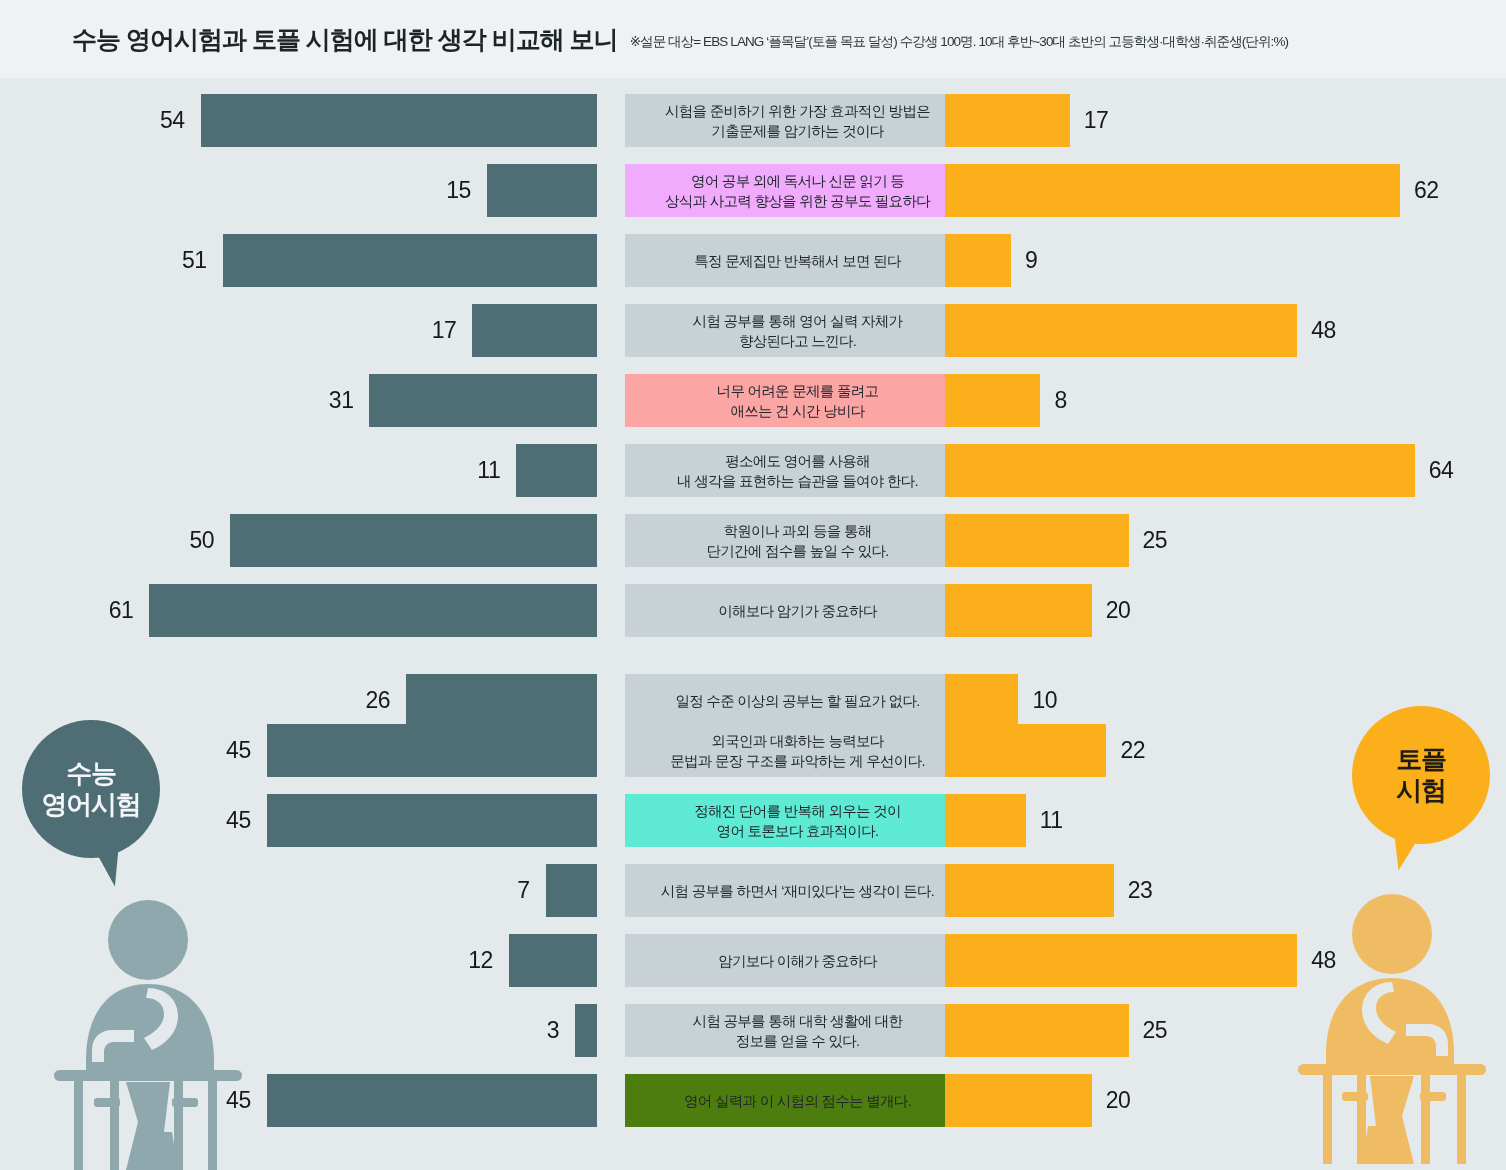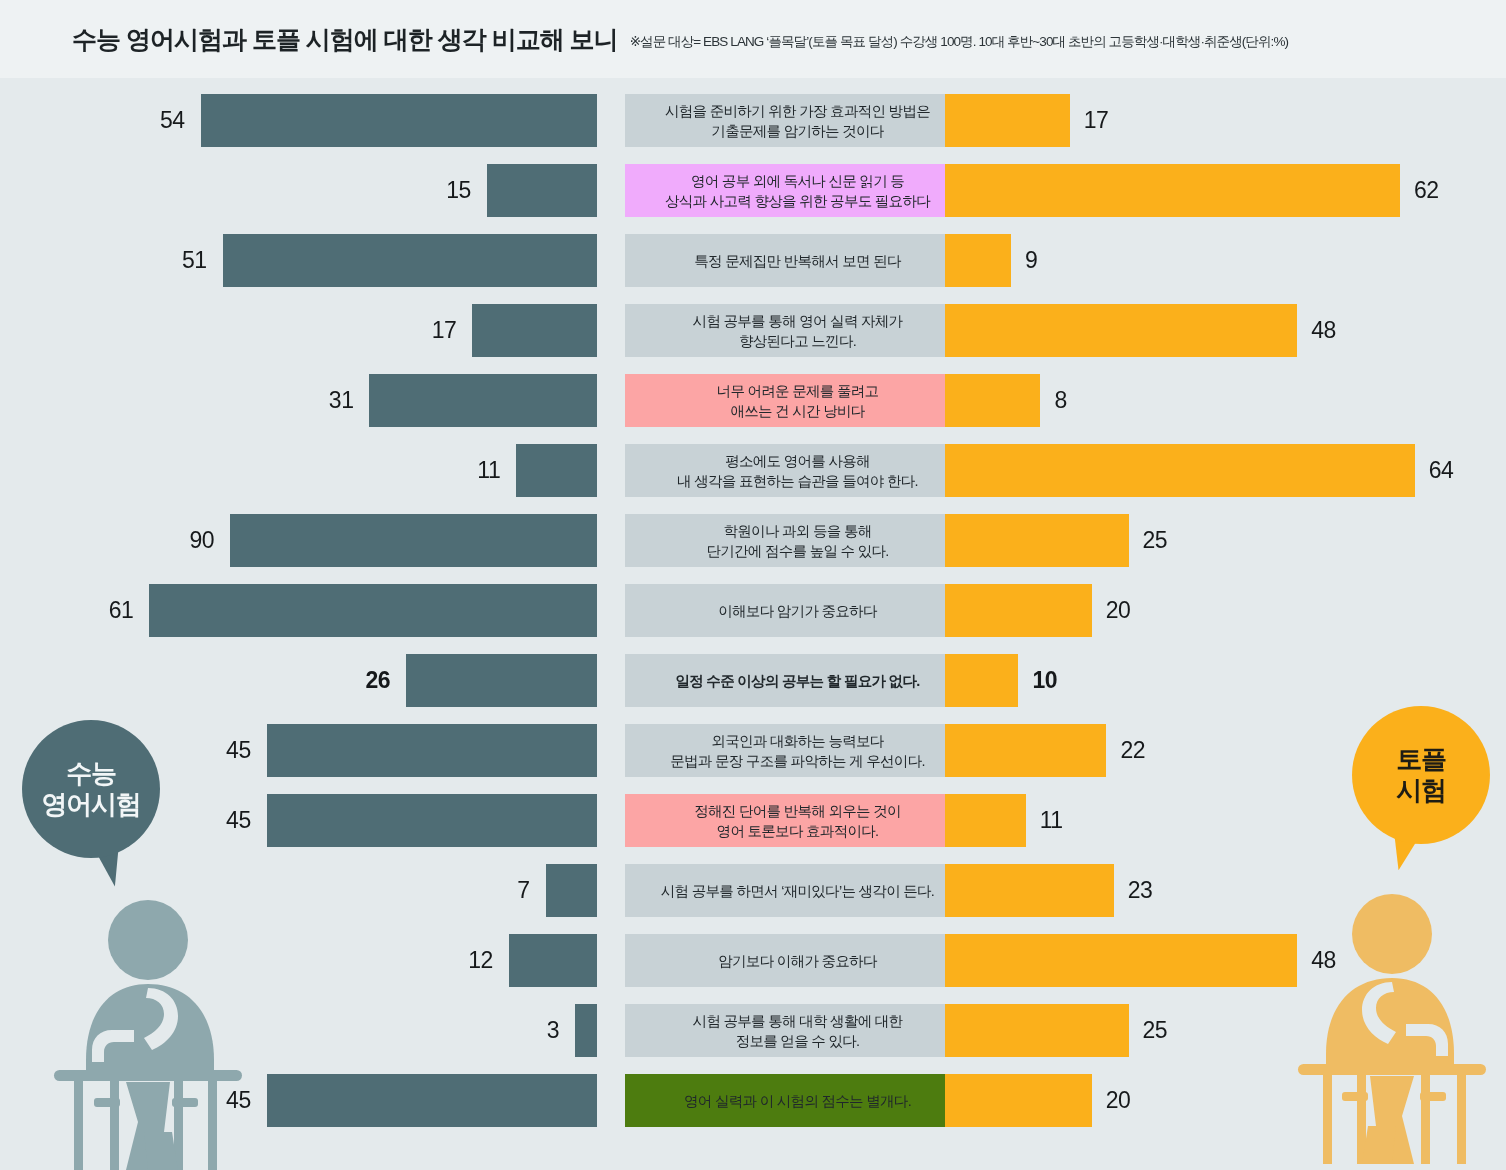--- a/index.html
+++ b/index.html
@@ -224,38 +224,38 @@
         <div class="val val-left" style="left: 438.26px; width: 62px;">11</div>
         <div class="center-cell" style="background: rgb(200, 210, 214);">
           <div class="center-text">평소에도 영어를 사용해
 내 생각을 표현하는 습관을 들여야 한다.</div>
         </div>
         <div class="bar-right" style="width: 469.76px; background: rgb(251, 176, 27);"></div>
         <div class="val val-right" style="left: 1428.76px; width: 62px;">64</div>
       </div>
       <div class="row" style="top: 436px;">
         <div class="bar-left" style="width: 367px; left: 230px; background: rgb(79, 109, 117);"></div>
-        <div class="val val-left" style="left: 152px; width: 62px;">90</div>
+        <div class="val val-left" style="left: 152px; width: 62px;">50</div>
         <div class="center-cell" style="background: rgb(200, 210, 214);">
           <div class="center-text">학원이나 과외 등을 통해
 단기간에 점수를 높일 수 있다.</div>
         </div>
         <div class="bar-right" style="width: 183.5px; background: rgb(251, 176, 27);"></div>
         <div class="val val-right" style="left: 1142.5px; width: 62px;">25</div>
       </div>
       <div class="row" style="top: 506px;">
         <div class="bar-left" style="width: 447.74px; left: 149.26px; background: rgb(79, 109, 117);"></div>
         <div class="val val-left" style="left: 71.26px; width: 62px;">61</div>
         <div class="center-cell" style="background: rgb(200, 210, 214);">
           <div class="center-text">이해보다 암기가 중요하다</div>
         </div>
         <div class="bar-right" style="width: 146.8px; background: rgb(251, 176, 27);"></div>
         <div class="val val-right" style="left: 1105.8px; width: 62px;">20</div>
       </div>
-      <div class="row" style="top: 576px; font-weight: bold;">
+      <div class="row" style="top: 596px;">
         <div class="bar-left" style="width: 190.84px; left: 406.16px; background: rgb(79, 109, 117);"></div>
         <div class="val val-left" style="left: 328.16px; width: 62px;">26</div>
         <div class="center-cell" style="background: rgb(200, 210, 214);">
           <div class="center-text">일정 수준 이상의 공부는 할 필요가 없다.</div>
         </div>
         <div class="bar-right" style="width: 73.4px; background: rgb(251, 176, 27);"></div>
         <div class="val val-right" style="left: 1032.4px; width: 62px;">10</div>
       </div>
       <div class="row" style="top: 646px;">
         <div class="bar-left" style="width: 330.3px; left: 266.7px; background: rgb(79, 109, 117);"></div>
@@ -263,21 +263,21 @@
         <div class="center-cell" style="background: rgb(200, 210, 214);">
           <div class="center-text">외국인과 대화하는 능력보다
 문법과 문장 구조를 파악하는 게 우선이다.</div>
         </div>
         <div class="bar-right" style="width: 161.48px; background: rgb(251, 176, 27);"></div>
         <div class="val val-right" style="left: 1120.48px; width: 62px;">22</div>
       </div>
       <div class="row" style="top: 716px;">
         <div class="bar-left" style="width: 330.3px; left: 266.7px; background: rgb(79, 109, 117);"></div>
         <div class="val val-left" style="left: 188.7px; width: 62px;">45</div>
-        <div class="center-cell" style="background: #fca5a5;">
+        <div class="center-cell" style="background: #5eead4;">
           <div class="center-text">정해진 단어를 반복해 외우는 것이
 영어 토론보다 효과적이다.</div>
         </div>
         <div class="bar-right" style="width: 80.74px; background: rgb(251, 176, 27);"></div>
         <div class="val val-right" style="left: 1039.74px; width: 62px;">11</div>
       </div>
       <div class="row" style="top: 786px;">
         <div class="bar-left" style="width: 51.38px; left: 545.62px; background: rgb(79, 109, 117);"></div>
         <div class="val val-left" style="left: 467.62px; width: 62px;">7</div>
         <div class="center-cell" style="background: rgb(200, 210, 214);">

